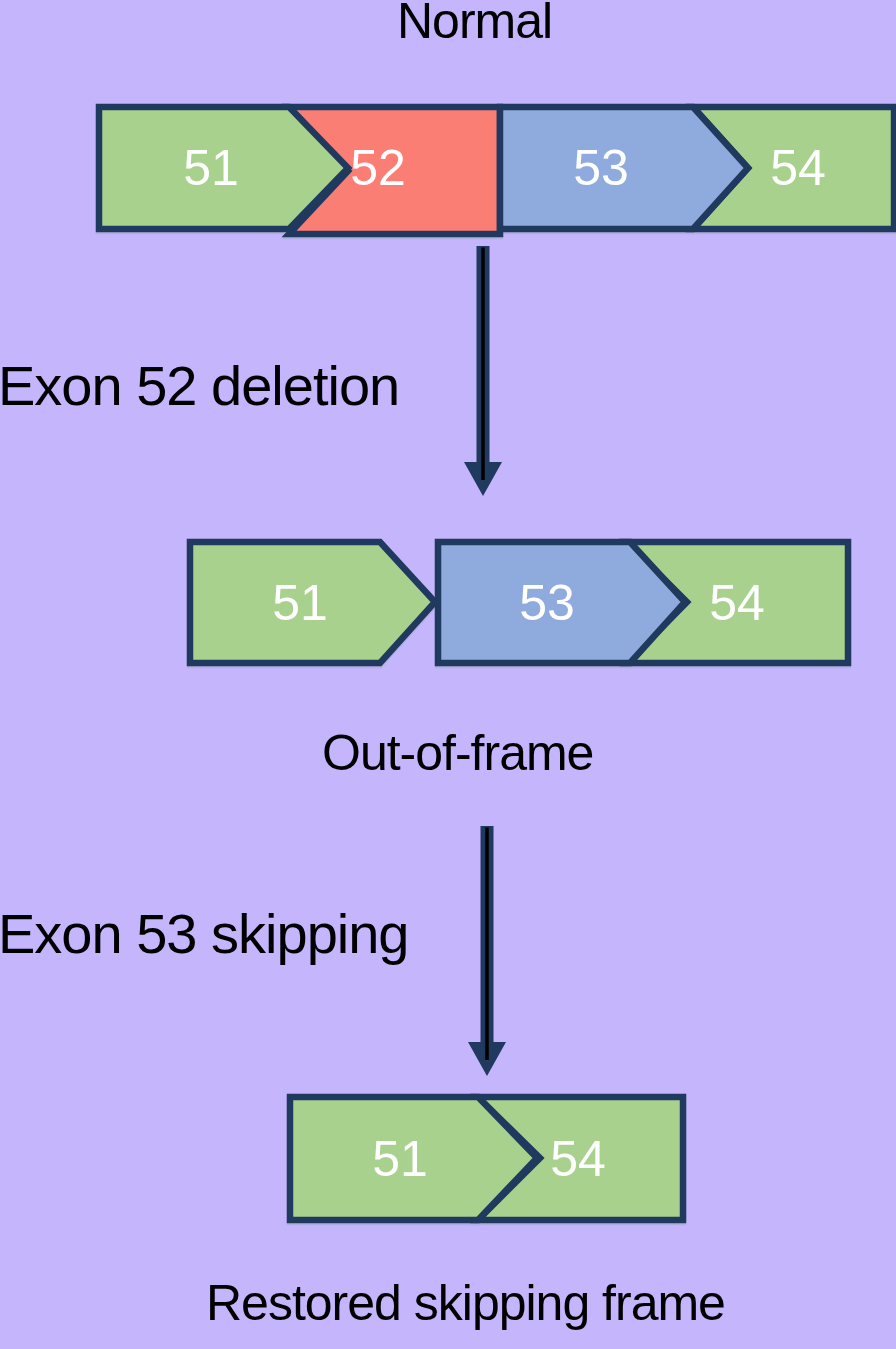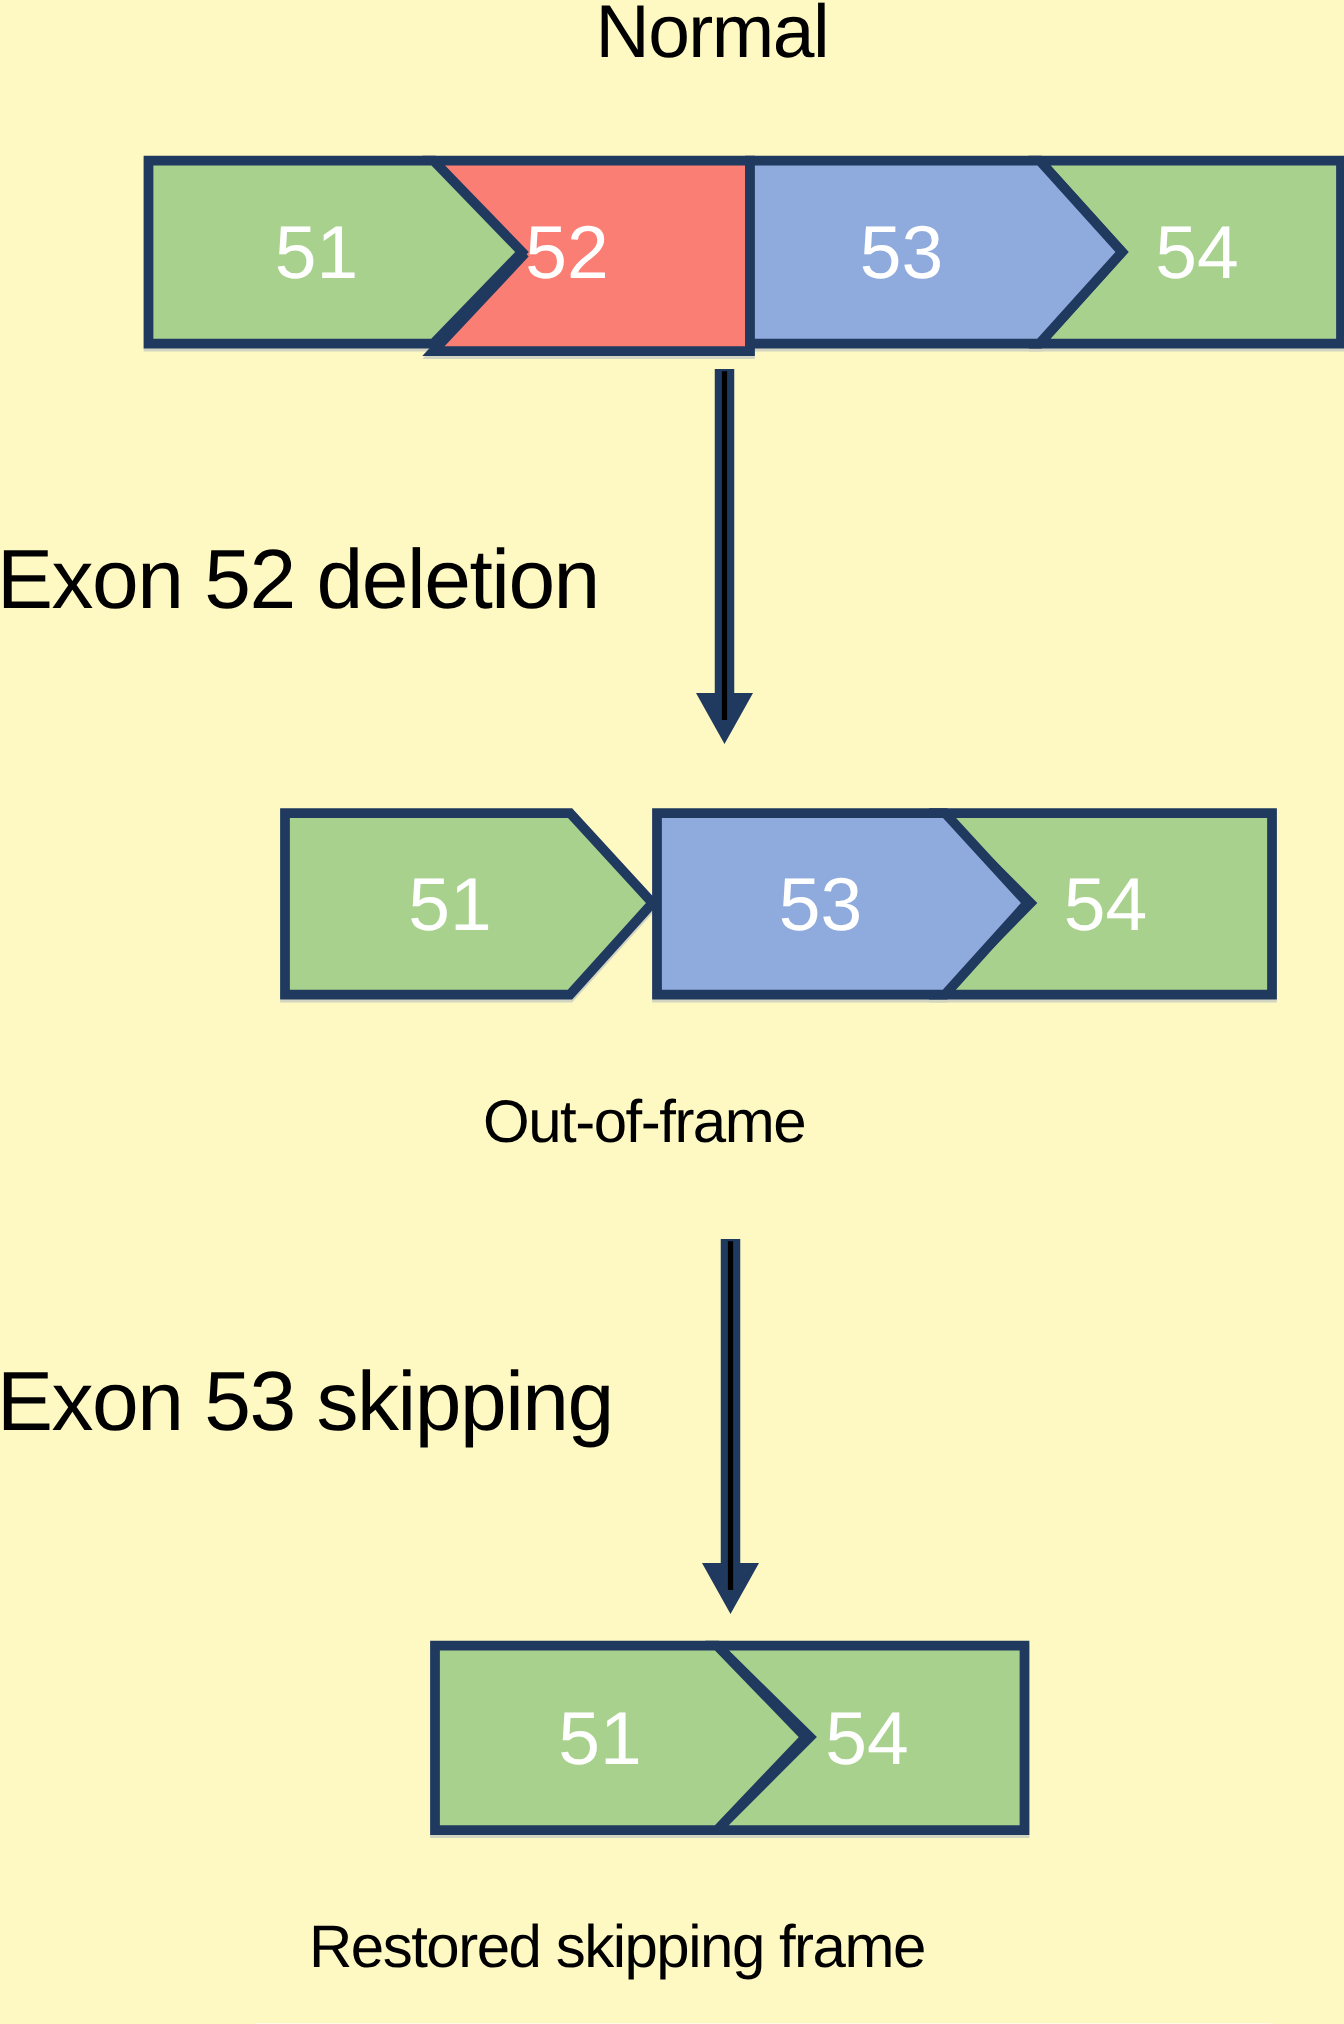--- a/index.html
+++ b/index.html
@@ -1,24 +1,24 @@
 <!DOCTYPE html>
 <html><head>
 <meta charset="utf-8">
 <style>
   html,body{margin:0;padding:0;background:#ffffff;}
   .canvas{
-    position:relative;width:896px;height:1349px;overflow:hidden;background:#fef9c3;
+    position:relative;width:896px;height:1349px;overflow:hidden;background:#c4b5fd;
     font-family:"Liberation Sans","DejaVu Sans",sans-serif;
   }
   .abs{position:absolute;}
   .label{color:#000;line-height:1;white-space:nowrap;letter-spacing:-1px;}
   .title-label{font-size:50px;}
   .step-label{font-size:56px;}
-  .caption-label{font-size:40px;}
+  .caption-label{font-size:50px;}
   svg{display:block;overflow:visible;}
   .row-svg{filter:drop-shadow(0 2px 0 rgba(158,168,188,.45));}
   .exon-num{font-size:50px;text-anchor:middle;font-family:"Liberation Sans","DejaVu Sans",sans-serif;}
   .exon-shape{stroke-linejoin:miter;}
 </style>
 </head>
 <body>
 
 <div class="canvas">
 

